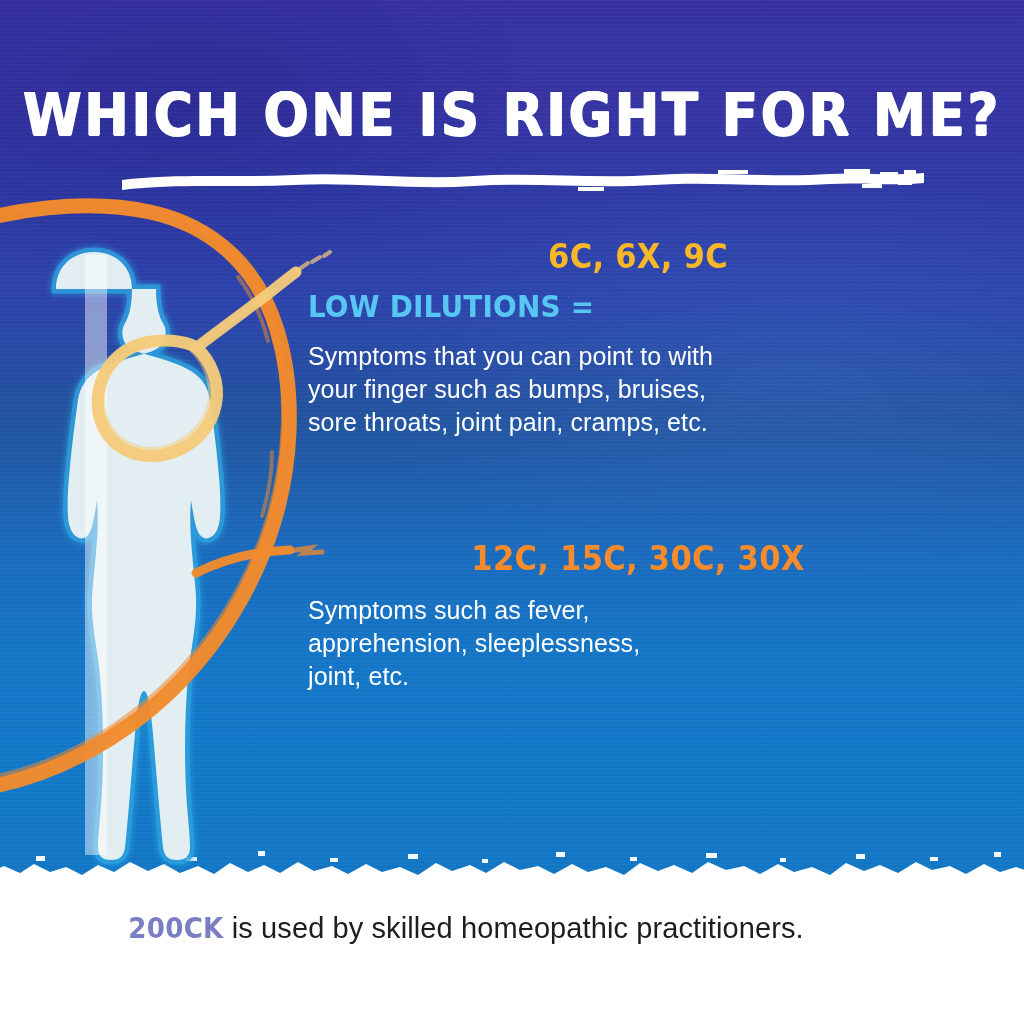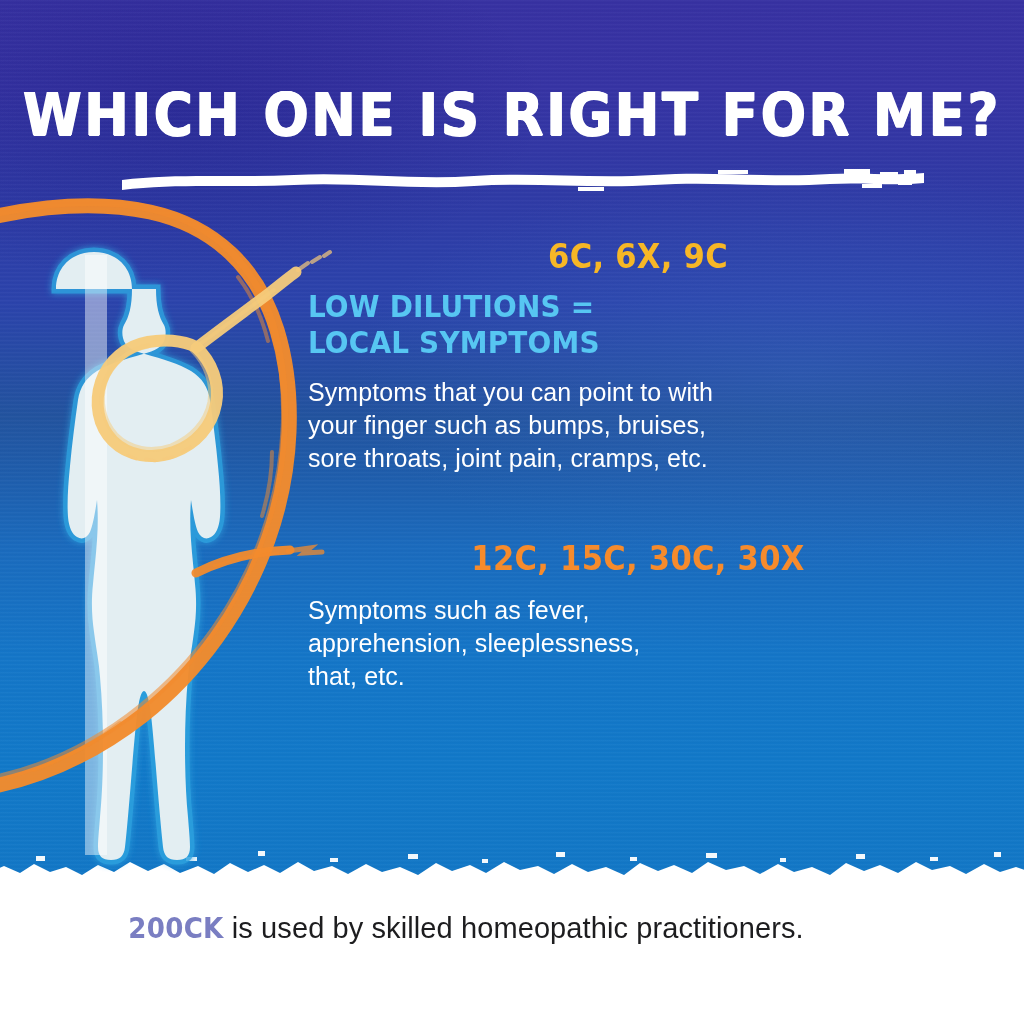--- a/index.html
+++ b/index.html
@@ -325,37 +325,36 @@
       <rect x="780" y="15" width="14" height="4"></rect>
       <rect x="600" y="4" width="30" height="4"></rect>
       <rect x="460" y="21" width="26" height="4"></rect>
     </g>
   </svg>
 
   <div class="col block-a">
     <p class="potency low">6C, 6X, 9C</p>
     <h2 class="subhead">
       <span class="l1">LOW DILUTIONS =</span>
-      <span class="l2">LOCAL SYMPTOMS</span>
     </h2>
     <p class="body">
       <span class="ln">Symptoms that you can point to with</span>
       <span class="ln">your finger such as bumps, bruises,</span>
       <span class="ln">sore throats, joint pain, cramps, etc.</span>
     </p>
   </div>
 
   <div class="col block-b">
     <p class="potency high">12C, 15C, 30C, 30X</p>
     <h2 class="subhead">
     </h2>
     <p class="body">
       <span class="ln">Symptoms such as fever,</span>
       <span class="ln">apprehension, sleeplessness,</span>
-      <span class="ln">that, etc.</span>
+      <span class="ln">joint, etc.</span>
     </p>
   </div>
 
   <div class="footer">
     <span class="hl">200CK</span><span> is used by skilled homeopathic practitioners.</span>
   </div>
 
 </div>
 
 </body></html>

